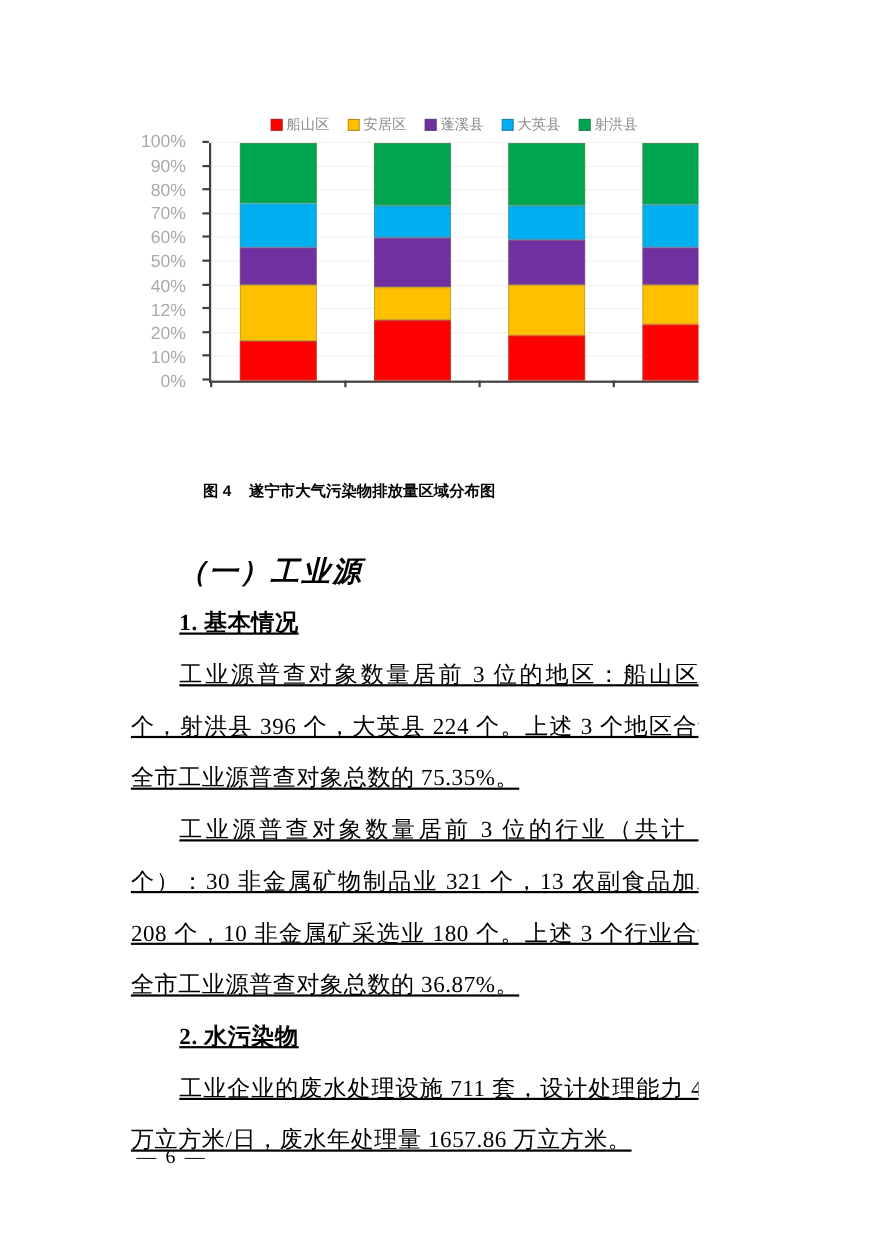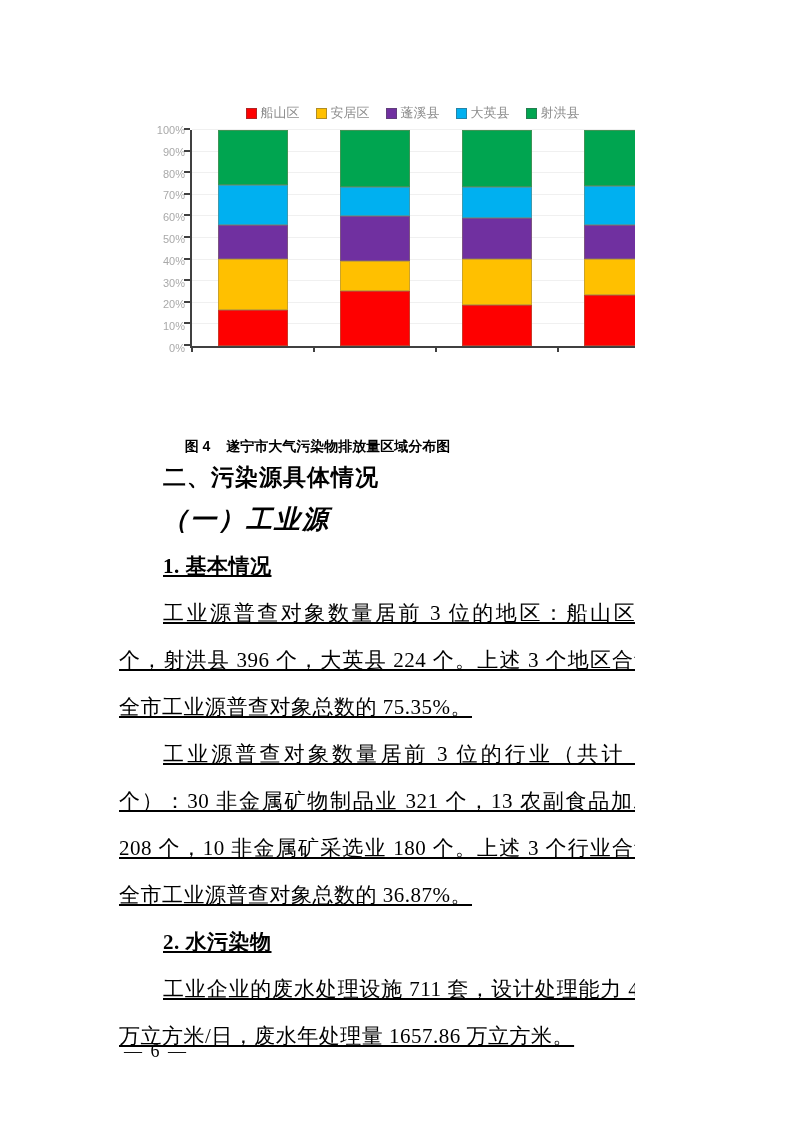--- a/index.html
+++ b/index.html
@@ -14,21 +14,21 @@
   }
 
   
   .chart { position:absolute; left:145px; top:104px; width:535px;
            font-family:"Liberation Sans","DejaVu Sans",sans-serif; }
   .legend { height:18px; display:flex; justify-content:center; align-items:center; gap:16px; }
   .legend-item { display:flex; align-items:center; gap:4px; font-size:13px; color:#8c8c8c; }
   .swatch { width:11px; height:11px; display:inline-block; box-shadow: inset 0 0 0 1px rgba(80,80,80,.45); }
   .plot-row { position:relative; margin-top:8px; }
   .ylabels { position:absolute; left:0; top:0; width:40px; height:218px; }
-  .ytick-label { position:absolute; right:0; transform:translateY(50%); font-size:11px; color:#a9a9a9; }
+  .ytick-label { position:absolute; right:16px; transform:translateY(50%); font-size:16px; color:#a9a9a9; }
   .plot { position:relative; margin-left:45px; height:218px;
           border-left:2px solid #404040; border-bottom:2px solid #404040; }
   .gridline { position:absolute; left:0; right:0; height:1px; background:#f0f0f0; }
   .ytick { position:absolute; left:-8px; width:6px; height:2px; background:#404040; }
   .xtick { position:absolute; top:100%; width:2px; height:6px; background:#404040; transform:translateX(-1px); }
   .bars { position:absolute; left:0; right:0; top:0; bottom:0; display:flex; }
   .slot { flex:1; display:flex; justify-content:center; align-items:flex-end; height:100%; }
   .bar { width:58%; height:100%; display:flex; flex-direction:column-reverse; }
   .seg { width:100%; box-shadow: inset 0 0 0 1px rgba(140,128,90,.45); }
   .xlabels { display:flex; margin-left:45px; margin-top:5px; }
@@ -77,21 +77,21 @@
         <div class="legend-item">
           <div class="swatch" style="background: rgb(0, 165, 80);"></div>
           <div class="">射洪县</div>
         </div>
       </div>
     <div class="plot-row">
       <div class="ylabels" id="ylabels">
           <div class="ytick-label" style="bottom: 0%;">0%</div>
           <div class="ytick-label" style="bottom: 10%;">10%</div>
           <div class="ytick-label" style="bottom: 20%;">20%</div>
-          <div class="ytick-label" style="bottom: 30%;">30%</div>
+          <div class="ytick-label" style="bottom: 30%;">12%</div>
           <div class="ytick-label" style="bottom: 40%;">40%</div>
           <div class="ytick-label" style="bottom: 50%;">50%</div>
           <div class="ytick-label" style="bottom: 60%;">60%</div>
           <div class="ytick-label" style="bottom: 70%;">70%</div>
           <div class="ytick-label" style="bottom: 80%;">80%</div>
           <div class="ytick-label" style="bottom: 90%;">90%</div>
           <div class="ytick-label" style="bottom: 100%;">100%</div>
         </div>
       <div class="plot" id="plot">
           <div class="ytick" style="bottom: 0%;"></div>
@@ -159,21 +159,20 @@
           <div class="xtick" style="left: 75%;"></div>
           <div class="xtick" style="left: 100%;"></div>
         </div>
     </div>
   </div>
 
   <div class="caption">
     <span>图 4</span><span class="cap-gap"></span><span>遂宁市大气污染物排放量区域分布图</span>
   </div>
 
-  <div class="h1">二、污染源具体情况</div>
   <div class="h2">（一）工业源</div>
 
   <div class="body-block">
     <h3>1. 基本情况</h3>
     <p>工业源普查对象数量居前 3 位的地区：船山区 633 个，射洪县 396 个，大英县 224 个。上述 3 个地区合计占全市工业源普查对象总数的 75.35%。</p>
     <p>工业源普查对象数量居前 3 位的行业（共计 1809 个）：30 非金属矿物制品业 321 个，13 农副食品加工业 208 个，10 非金属矿采选业 180 个。上述 3 个行业合计占全市工业源普查对象总数的 36.87%。</p>
     <h3>2. 水污染物</h3>
     <p>工业企业的废水处理设施 711 套，设计处理能力 43.83 万立方米/日，废水年处理量 1657.86 万立方米。</p>
   </div>
 

